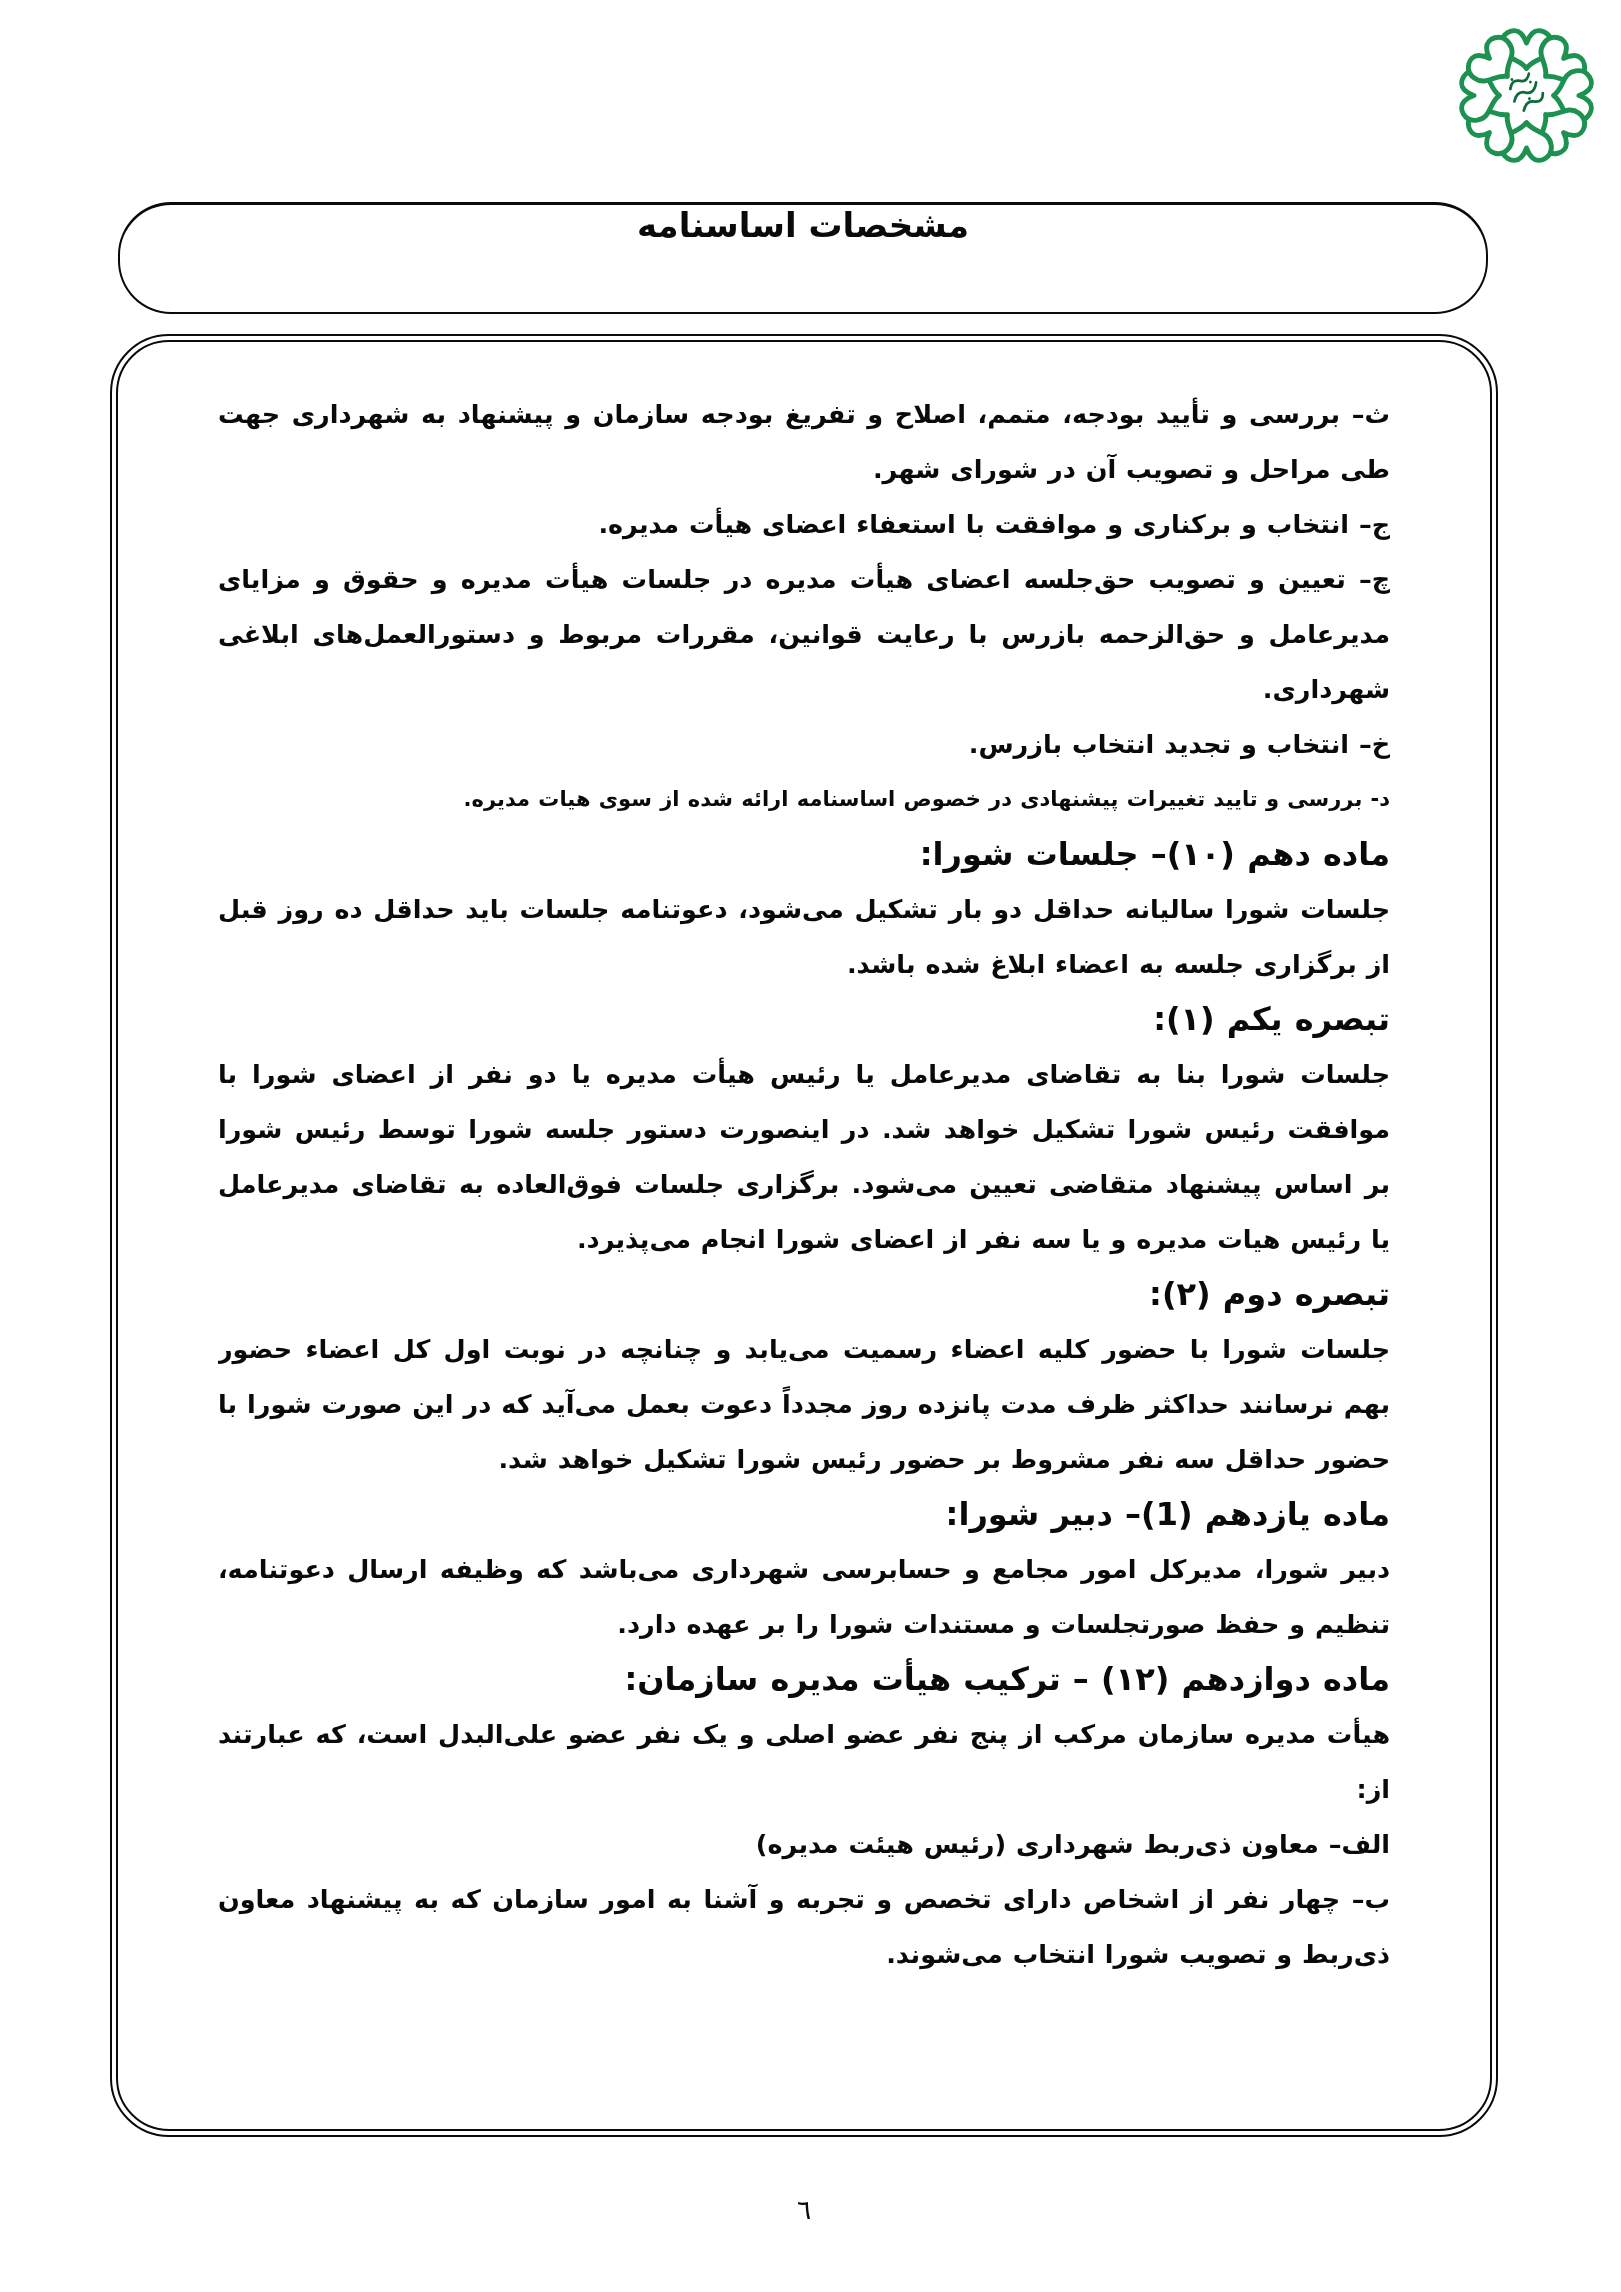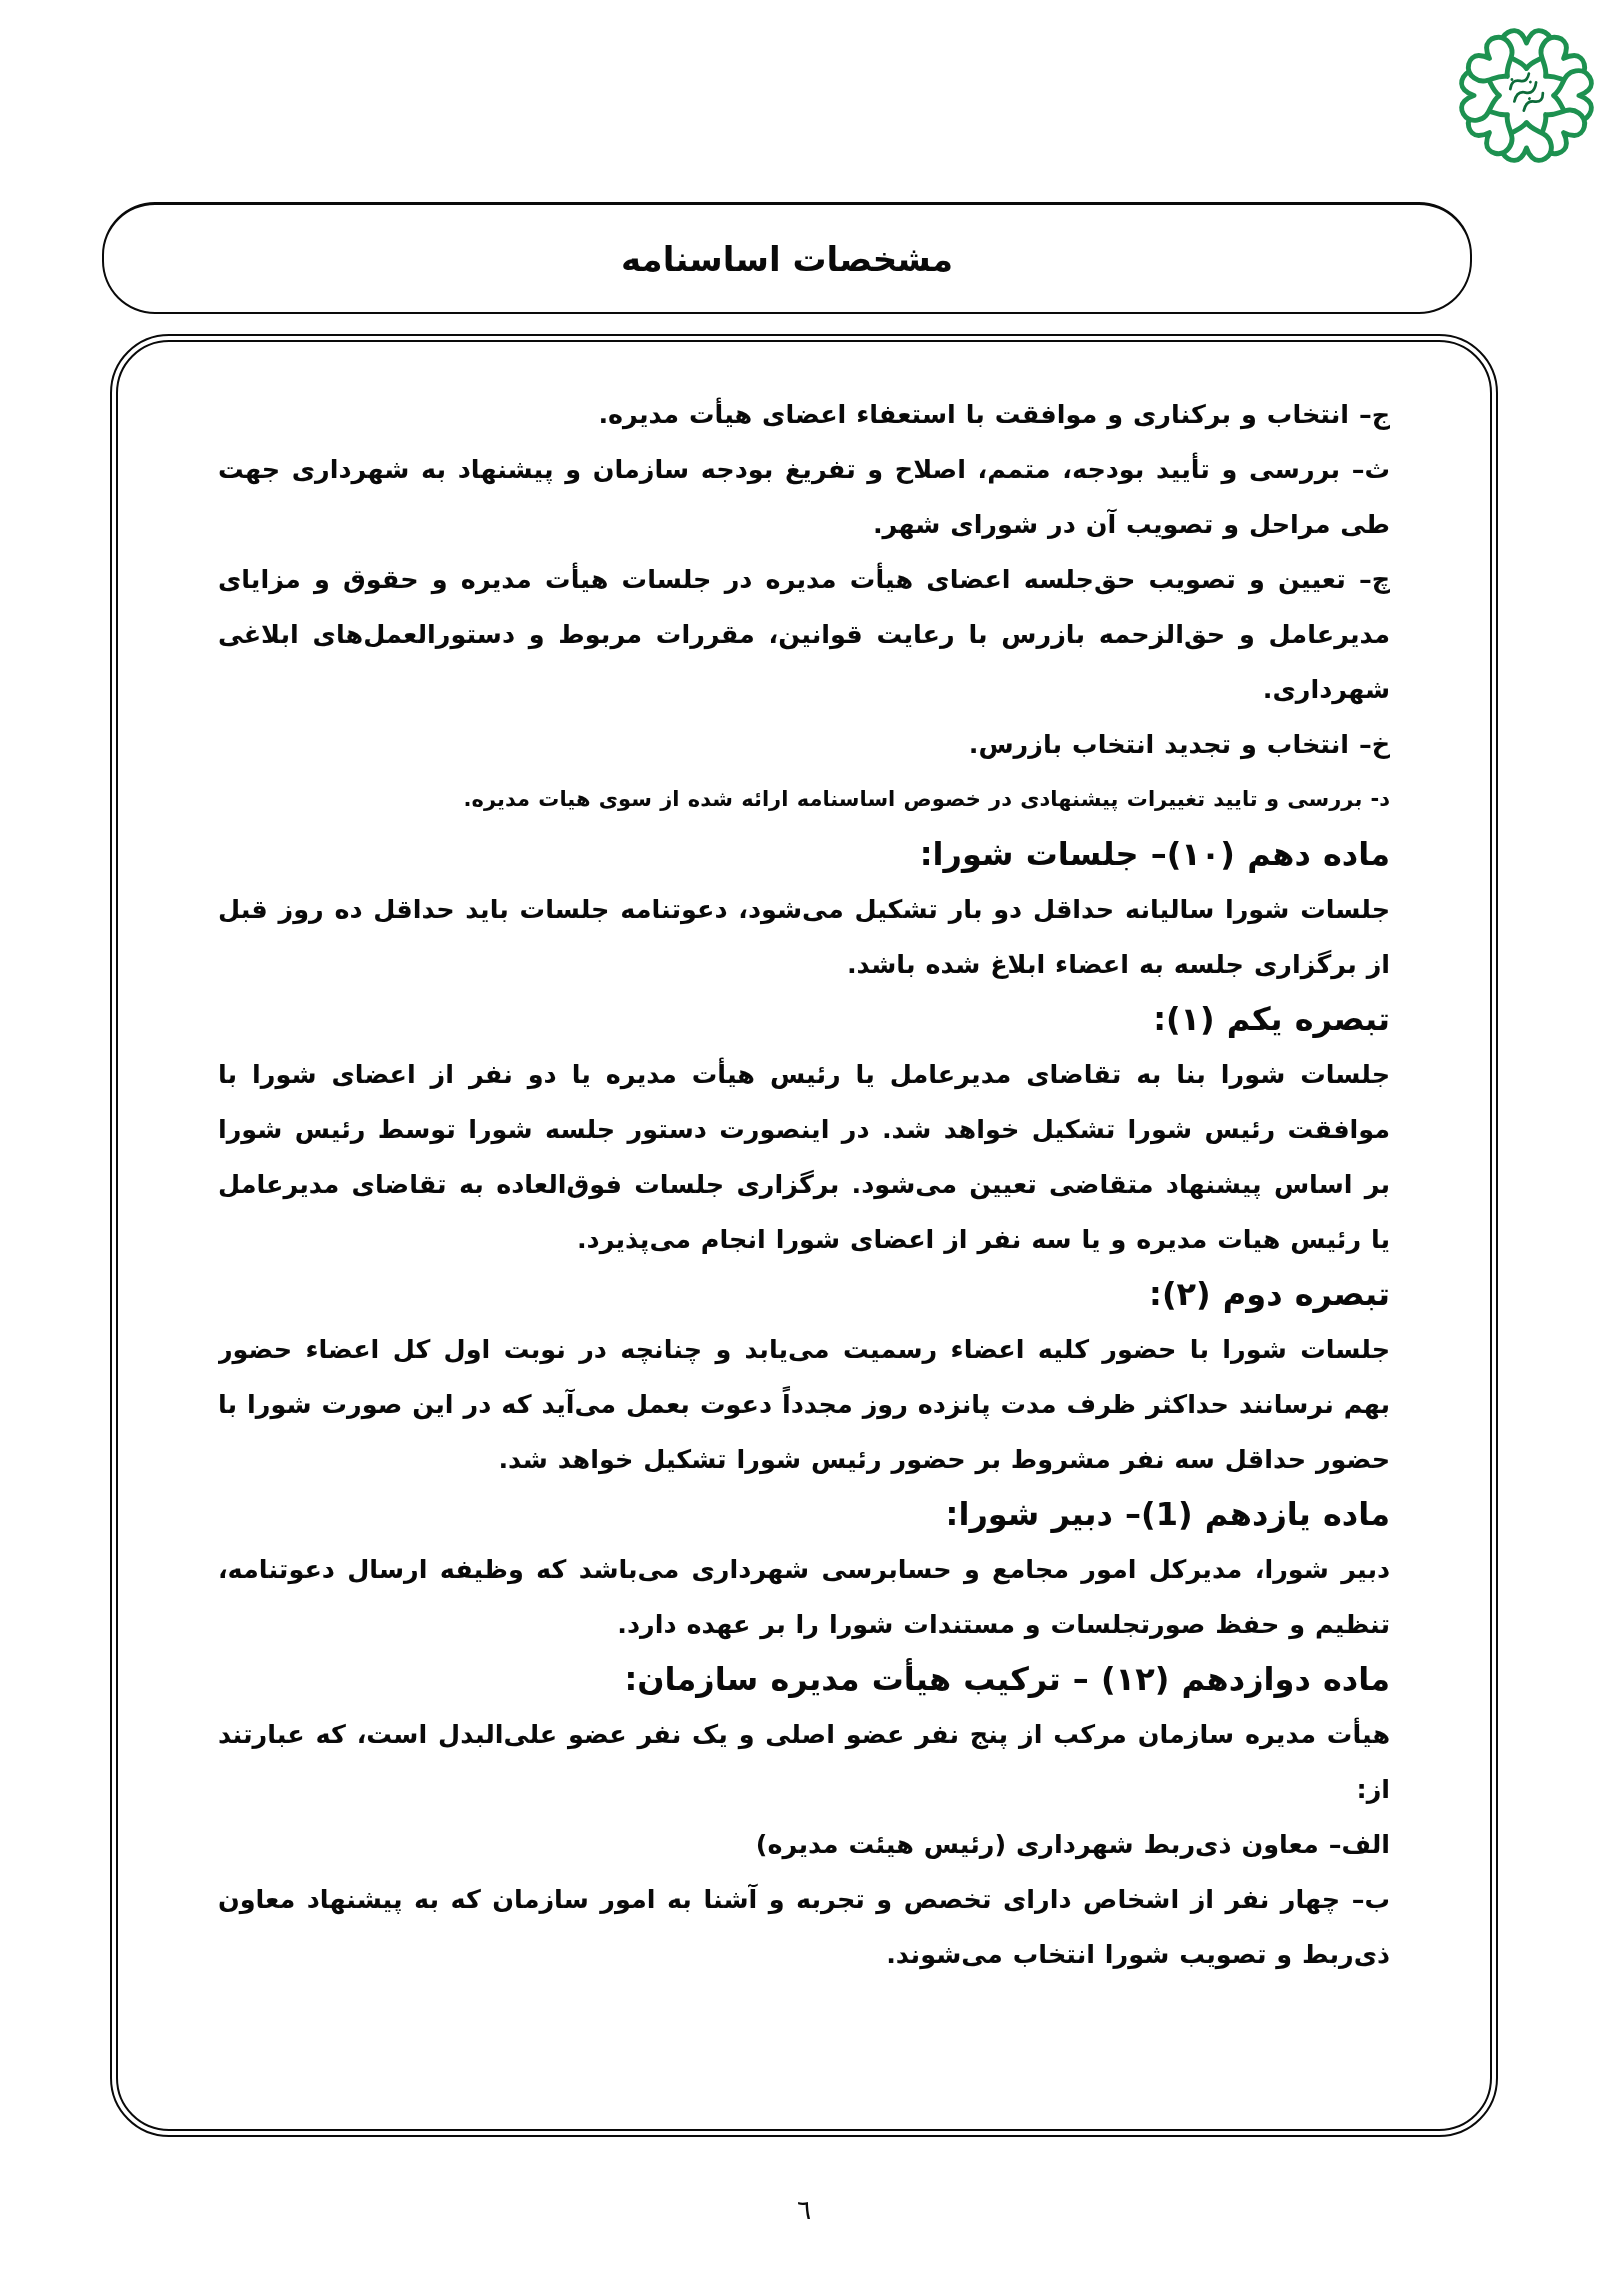--- a/index.html
+++ b/index.html
@@ -10,25 +10,25 @@
     overflow:hidden;
     font-family:"DejaVu Sans",sans-serif;
     color:#0a0a0a;
   }
   
   .logo{
     position:absolute;left:1447px;top:15.7px;width:159px;height:159px;
   }
   
   .title-box{
-    position:absolute;left:102px;top:202px;width:1370px;height:112px;
+    position:absolute;left:118px;top:202px;width:1370px;height:112px;
     box-sizing:border-box;
     border:2.9px solid #0a0a0a;border-top-width:3.9px;
     border-radius:53px;
-    display:flex;align-items:center;justify-content:center;
+    display:flex;justify-content:center;
     background:#ffffff;
   }
   .title{
     font-size:34px;font-weight:bold;direction:rtl;
   }
   
   .main-box{
     position:absolute;left:110px;top:334px;width:1388px;height:1803px;
     box-sizing:border-box;
     border:2.9px solid #0a0a0a;
@@ -91,22 +91,22 @@
     </svg>
   </div>
 
   <div class="title-box">
     <span class="title">مشخصات اساسنامه</span>
   </div>
 
   <div class="main-box">
     <div class="main-box-inner">
       <div class="statute-text">
+          <p class="para item"><span class="lead">ث– </span>بررسی و تأیید بودجه، متمم، اصلاح و تفریغ بودجه سازمان و پیشنهاد به شهرداری جهت طی مراحل و تصویب آن در شورای شهر.</p>
           <p class="para item"><span class="lead">ج– </span>انتخاب و برکناری و موافقت با استعفاء اعضای هیأت مدیره.</p>
-          <p class="para item"><span class="lead">ث– </span>بررسی و تأیید بودجه، متمم، اصلاح و تفریغ بودجه سازمان و پیشنهاد به شهرداری جهت طی مراحل و تصویب آن در شورای شهر.</p>
           <p class="para item"><span class="lead">چ– </span>تعیین و تصویب حق‌جلسه اعضای هیأت مدیره در جلسات هیأت مدیره و حقوق و مزایای مدیرعامل و حق‌الزحمه بازرس با رعایت قوانین، مقررات مربوط و دستورالعمل‌های ابلاغی شهرداری.</p>
           <p class="para item"><span class="lead">خ– </span>انتخاب و تجدید انتخاب بازرس.</p>
           <p class="para plain">د- بررسی و تایید تغییرات پیشنهادی در خصوص اساسنامه ارائه شده از سوی هیات مدیره.</p>
           <p class="para heading">ماده دهم (۱۰)– جلسات شورا:</p>
           <p class="para body">جلسات شورا سالیانه حداقل دو بار تشکیل می‌شود، دعوتنامه جلسات باید حداقل ده روز قبل از برگزاری جلسه به اعضاء ابلاغ شده باشد.</p>
           <p class="para heading">تبصره یکم (۱):</p>
           <p class="para body">جلسات شورا بنا به تقاضای مدیرعامل یا رئیس هیأت مدیره یا دو نفر از اعضای شورا با موافقت رئیس شورا تشکیل خواهد شد. در اینصورت دستور جلسه شورا توسط رئیس شورا بر اساس پیشنهاد متقاضی تعیین می‌شود. برگزاری جلسات فوق‌العاده به تقاضای مدیرعامل یا رئیس هیات مدیره و یا سه نفر از اعضای شورا انجام می‌پذیرد.</p>
           <p class="para heading">تبصره دوم (۲):</p>
           <p class="para body">جلسات شورا با حضور کلیه اعضاء رسمیت می‌یابد و چنانچه در نوبت اول کل اعضاء حضور بهم نرسانند حداکثر ظرف مدت پانزده روز مجدداً دعوت بعمل می‌آید که در این صورت شورا با حضور حداقل سه نفر مشروط بر حضور رئیس شورا تشکیل خواهد شد.</p>
           <p class="para heading">ماده یازدهم (1)– دبیر شورا:</p>

